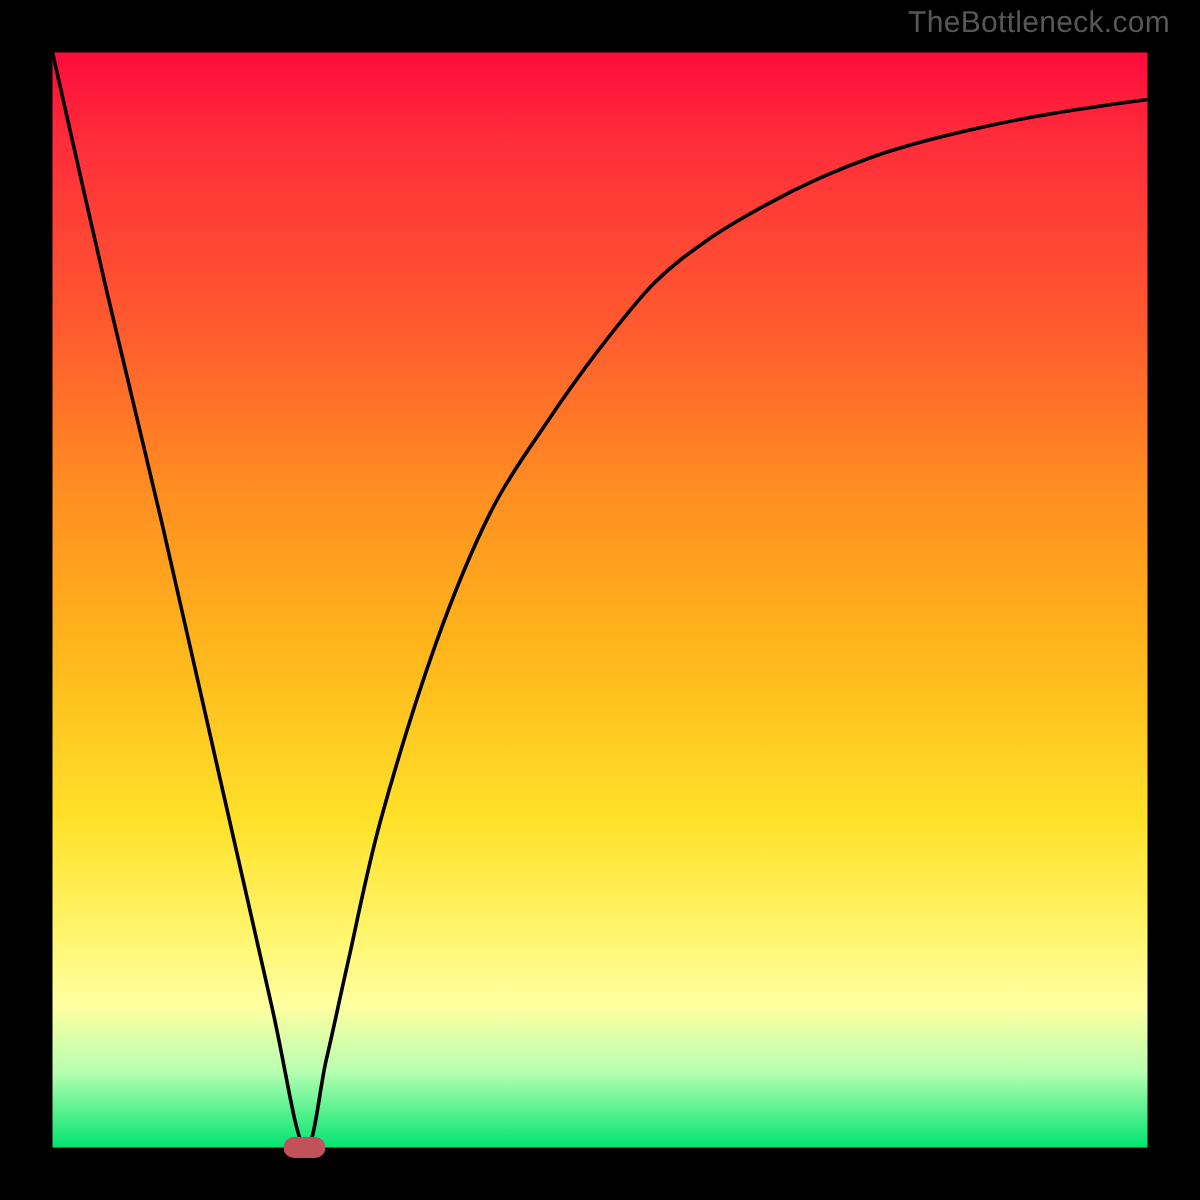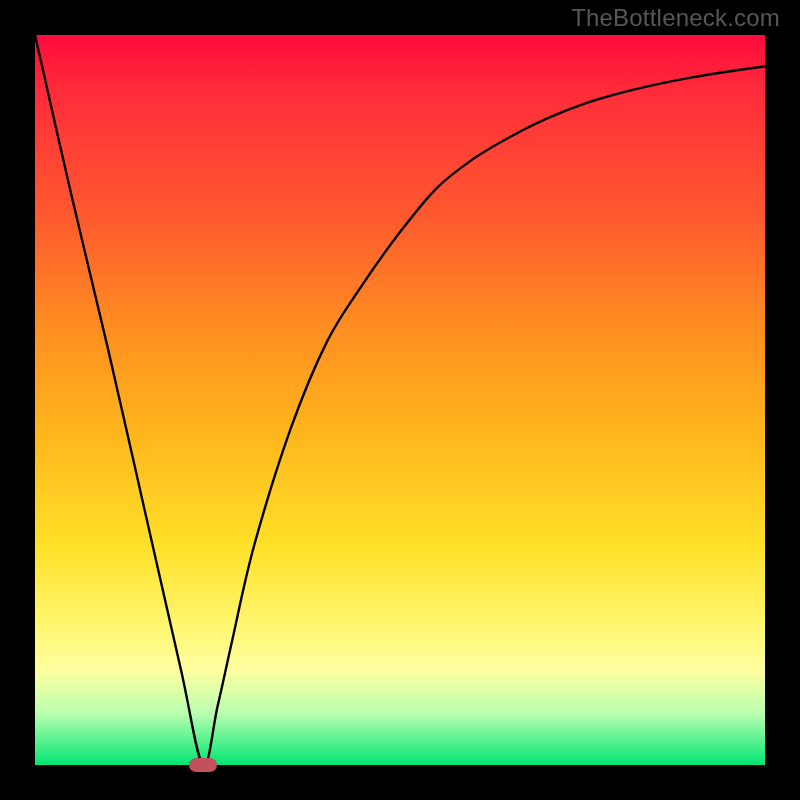--- a/index.html
+++ b/index.html
@@ -36,21 +36,21 @@
       #ffffa0 87%,
       #b8ffb1 93%,
       #00e571 100%
     );
   }
   .watermark {
     position: absolute;
     top: 4px;
     right: 20px;
     color: #565758;
-    font-size: 24px;
+    font-size: 20px;
     font-weight: 500;
     letter-spacing: 0.2px;
     user-select: none;
   }
   svg.curve {
     position: absolute;
     left: 0;
     top: 0;
     width: 730px;
     height: 730px;

